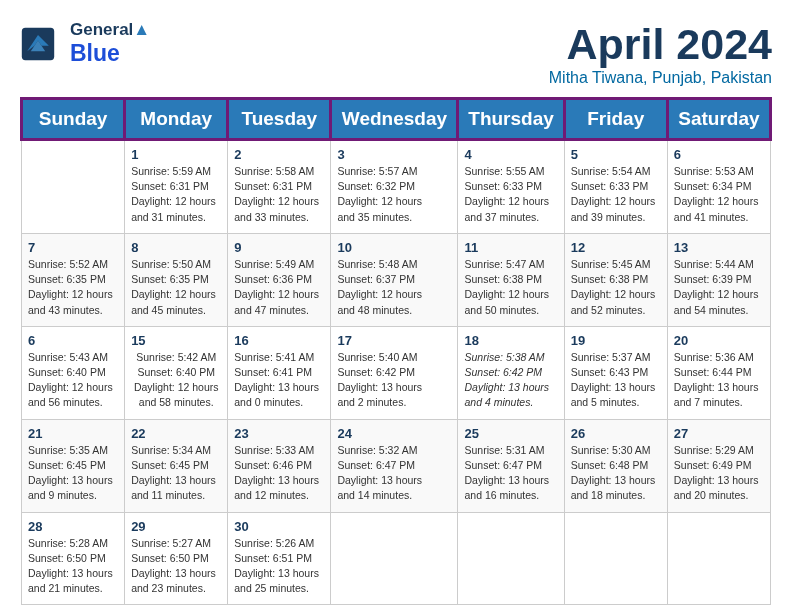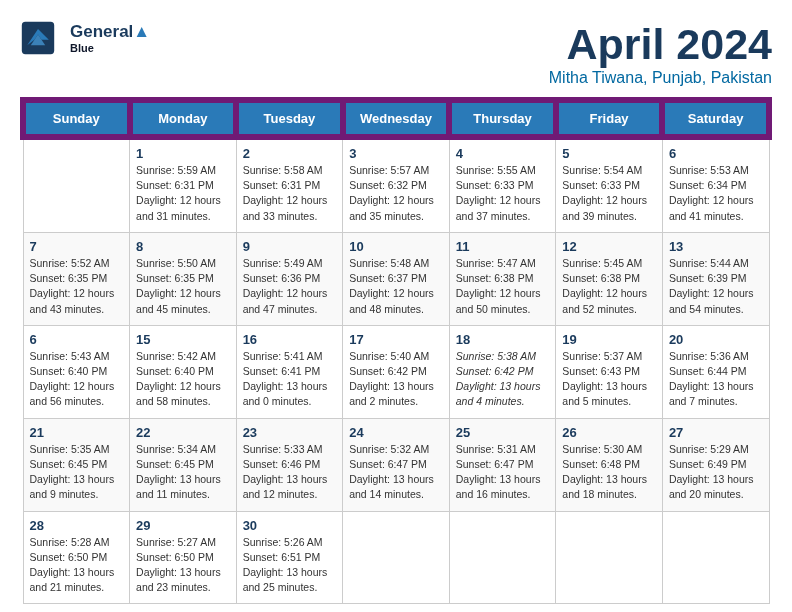--- a/index.html
+++ b/index.html
@@ -40,23 +40,23 @@
     table {
       width: 100%;
       border-collapse: collapse;
       margin-top: 10px;
       font-size: 11px;
     }
     thead tr th {
       background-color: #2a7ab8;
       color: #fff;
       padding: 8px 6px;
-      font-size: 13px;
+      font-size: 19px;
       font-weight: bold;
-      border: 6px solid #701a75;
+      border: 3px solid #701a75;
     }
     tbody tr td {
       border: 1px solid #ccc;
       vertical-align: top;
       padding: 6px 6px 8px 6px;
       min-height: 80px;
     }
     tbody tr:nth-child(even) td {
       background-color: #f9f9f9;
     }
@@ -84,21 +84,21 @@
 
 <div class="header-top">
   <div class="logo">
     <svg class="logo-icon" viewBox="0 0 40 40">
       <rect x="2" y="2" width="36" height="36" rx="4" fill="#1a3a5c"></rect>
       <polygon points="8,28 20,10 32,22 24,22 20,16 16,22 8,28" fill="#2a7ab8"></polygon>
       <polygon points="20,16 28,28 12,28" fill="#4aa0e0" opacity="0.7"></polygon>
     </svg>
     <div>
       <div style="font-size:17px;font-weight:bold;color:#1a3a5c;">General<span style="color:#2a7ab8;">▲</span></div>
-      <div style="font-size:11px;font-weight:bold;color:#0f172a;">Blue</div>
+      <div style="font-size:23px;font-weight:bold;color:#1d4ed8;">Blue</div>
     </div>
   </div>
   <div class="title-block">
     <div class="main-title">April 2024</div>
     <div class="subtitle">Mitha Tiwana, Punjab, Pakistan</div>
   </div>
 </div>
 
 <table>
   <thead>
@@ -212,21 +212,21 @@
       <tr>
         <td>
           <span class="day-number">6</span>
           <div class="day-info" style="white-space: pre-line;">Sunrise: 5:43 AM
 Sunset: 6:40 PM
 Daylight: 12 hours
 and 56 minutes.</div>
         </td>
         <td>
           <span class="day-number">15</span>
-          <div class="day-info" style="white-space: pre-line;">Sunrise: 5:42 AM
+          <div class="day-info" style="white-space: pre-line; text-align: center;">Sunrise: 5:42 AM
 Sunset: 6:40 PM
 Daylight: 12 hours
 and 58 minutes.</div>
         </td>
         <td>
           <span class="day-number">16</span>
           <div class="day-info" style="white-space: pre-line;">Sunrise: 5:41 AM
 Sunset: 6:41 PM
 Daylight: 13 hours
 and 0 minutes.</div>

